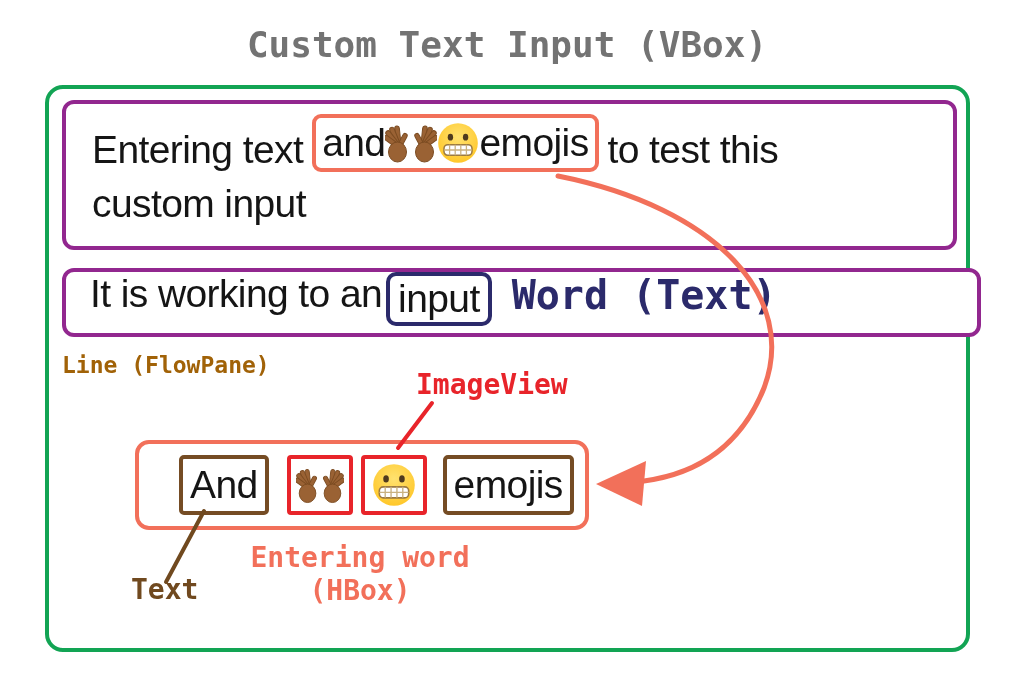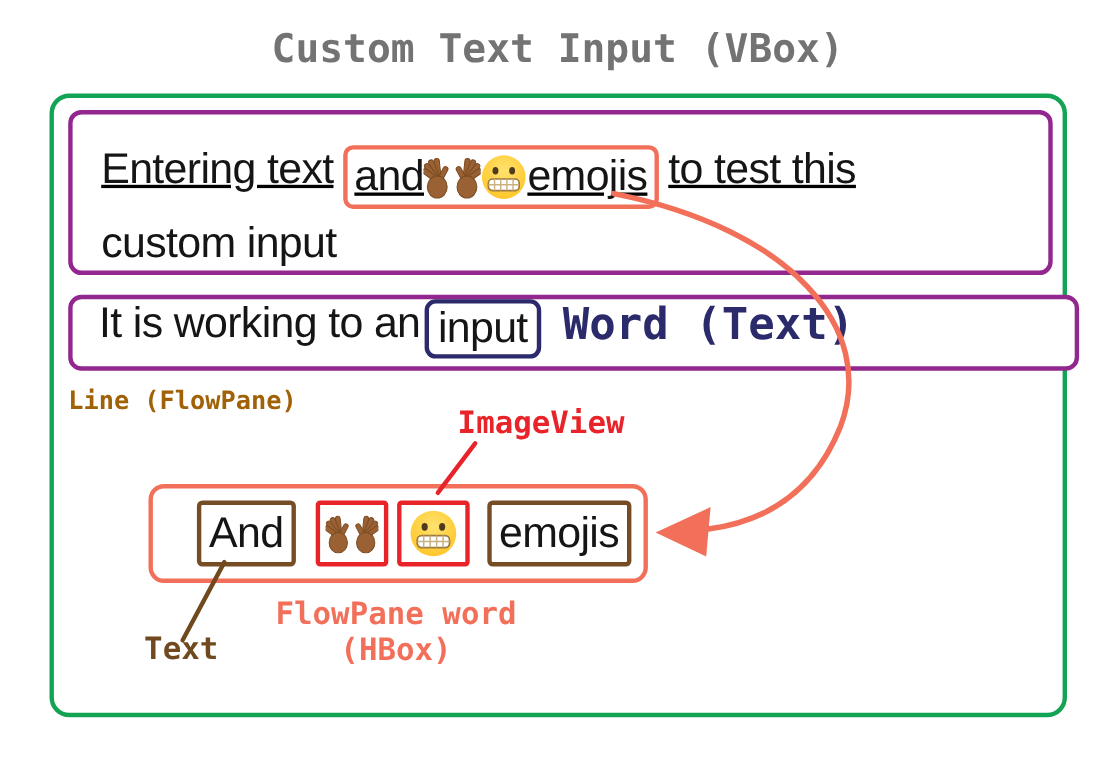--- a/index.html
+++ b/index.html
@@ -22,21 +22,21 @@
   .pbox { border:4px solid #92278f; border-radius:12px; position:absolute; background:#fff; }
   .pbox1 { left:62px; top:100px; width:887px; height:142px; }
   .pbox2 {
     left:62px; top:268px; width:887px; height:61px;
     display:flex; align-items:flex-start; padding-left:24px; box-sizing:content-box;
   }
 
   .body-text { font-size:39px; color:#151515; letter-spacing:-0.6px; white-space:nowrap; }
 
   .row1 {
-    display:flex; align-items:flex-start; margin:28px 0 0 26px; height:58px;text-decoration:underline;
+    display:flex; align-items:flex-end; margin:10px 0 0 26px; height:58px;
   }
   .row2 { margin:10px 0 0 26px; }
 
   .hl-box {
     display:flex; align-items:center;
     border:4px solid #f2705a; border-radius:9px;
     padding:0 6px; margin:0 9px; height:50px;
   }
   .hl-box .body-text { letter-spacing:-0.6px; }
 
@@ -185,21 +185,21 @@
           <path d="M6 24 H30 M10.8 19.5 V28.5 M15.6 19.5 V28.5 M20.4 19.5 V28.5 M25.2 19.5 V28.5" stroke="#c9b180" stroke-width="1.1" fill="none"></path>
         </svg>
       </span>
     </span>
     <span class="word-box gap-c">
       <span class="body-text">emojis</span>
     </span>
   </div>
 
   <div class="label-complex mono">
-    <div>FlowPane word</div>
+    <div>Entering word</div>
     <div>(HBox)</div>
   </div>
   <div class="label-text mono">Text</div>
 
   <svg class="overlay">
     <path d="M 558 176 C 718 208, 798 298, 764 388 C 740 448, 696 474, 644 481" fill="none" stroke="#f2705a" stroke-width="5" stroke-linecap="round"></path>
     <polygon points="596,484 646,461 642,506" fill="#f2705a"></polygon>
     <line x1="432" y1="403" x2="398" y2="448" stroke="#e8242a" stroke-width="4" stroke-linecap="round"></line>
     <line x1="204" y1="511" x2="166" y2="582" stroke="#70491f" stroke-width="4" stroke-linecap="round"></line>
   </svg>

